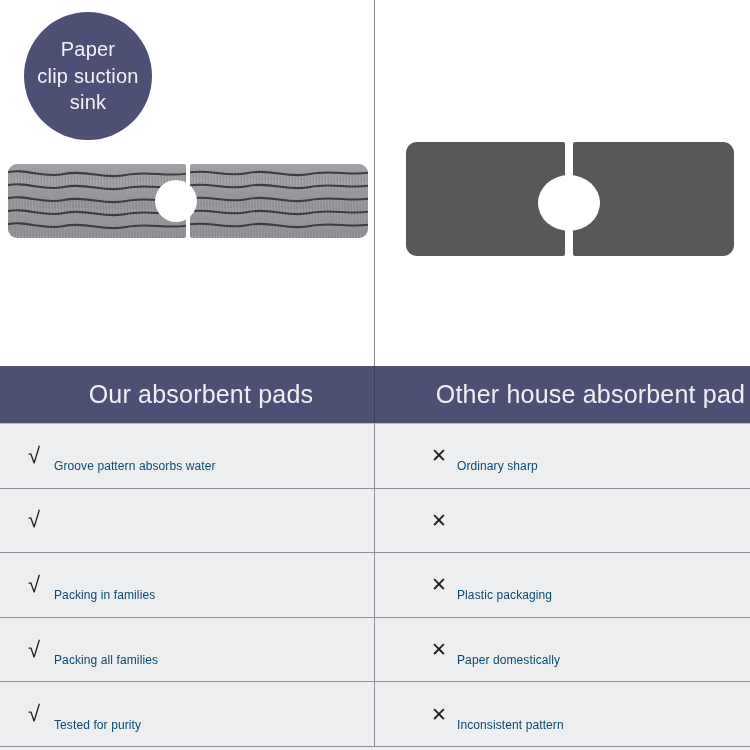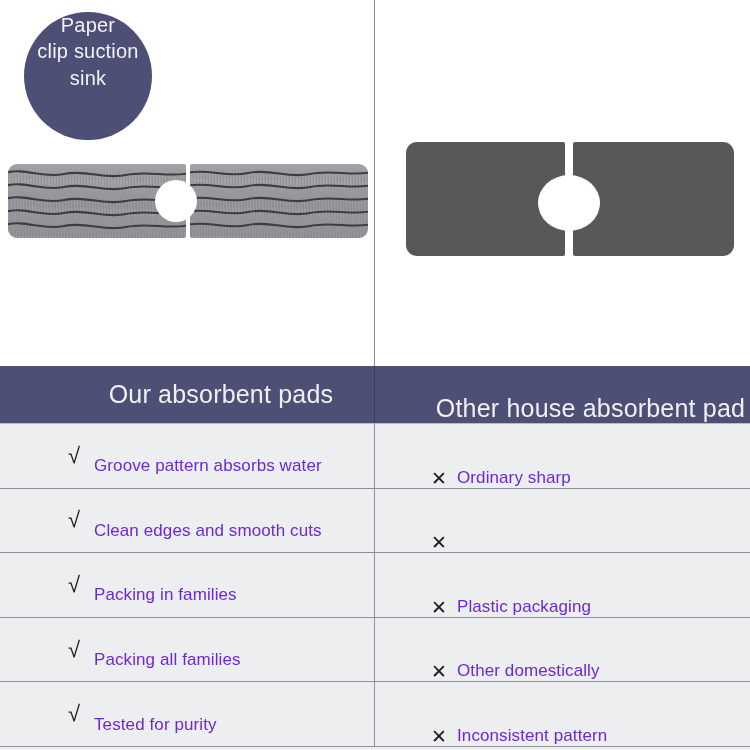--- a/index.html
+++ b/index.html
@@ -45,21 +45,21 @@
   .badge {
     position: absolute;
     left: 24px;
     top: 12px;
     width: 128px;
     height: 128px;
     border-radius: 50%;
     background: #4d4f74;
     color: #ffffff;
     display: flex;
-    align-items: flex-start;
+    align-items: center;
     justify-content: center;
     text-align: center;
     box-sizing: border-box;
     padding: 0 8px;
   }
   .badge-text {
     font-size: 20px;
     line-height: 1.32;
     letter-spacing: 0.2px;
     color: #f2f2f6;
@@ -186,39 +186,38 @@
   .row:first-child { border-top: 1px solid #b9bbbf; }
   .cell {
     flex: 0 0 375px;
     width: 375px;
     display: flex;
     align-items: center;
     box-sizing: border-box;
   }
   .cell.left {
     border-right: 1px solid #8f9196;
-    padding-left: 68px;
+    padding-left: 28px;
   }
   .cell.right {
     padding-left: 56px;
-    align-items: flex-end;
   }
   .mark {
     font-size: 21px;
     color: #1e1e1e;
     width: 26px;
     flex: 0 0 26px;
     display: inline-block;
     line-height: 1;
   }
   .mark.check { font-size: 22px; }
   .mark.cross { font-size: 19px; }
   .feature-text {
-    font-size: 17px;
-    color: #6d28d9;
+    font-size: 12px;
+    color: #0c4a6e;
     letter-spacing: 0.1px;
     white-space: nowrap;
     margin-top: 21px;
   }
 </style>
 </head>
 <body>
 
 <div id="infographic">
 
@@ -284,21 +283,20 @@
       </div>
       <div class="cell right">
         <span class="mark cross">✕</span>
         <span class="feature-text">Ordinary sharp</span>
       </div>
     </div>
 
     <div class="row">
       <div class="cell left">
         <span class="mark check">√</span>
-        <span class="feature-text">Clean edges and smooth cuts</span>
       </div>
       <div class="cell right">
         <span class="mark cross">✕</span>
       </div>
     </div>
 
     <div class="row">
       <div class="cell left">
         <span class="mark check">√</span>
         <span class="feature-text">Packing in families</span>
@@ -309,21 +307,21 @@
       </div>
     </div>
 
     <div class="row">
       <div class="cell left">
         <span class="mark check">√</span>
         <span class="feature-text">Packing all families</span>
       </div>
       <div class="cell right">
         <span class="mark cross">✕</span>
-        <span class="feature-text">Other domestically</span>
+        <span class="feature-text">Paper domestically</span>
       </div>
     </div>
 
     <div class="row">
       <div class="cell left">
         <span class="mark check">√</span>
         <span class="feature-text">Tested for purity</span>
       </div>
       <div class="cell right">
         <span class="mark cross">✕</span>

